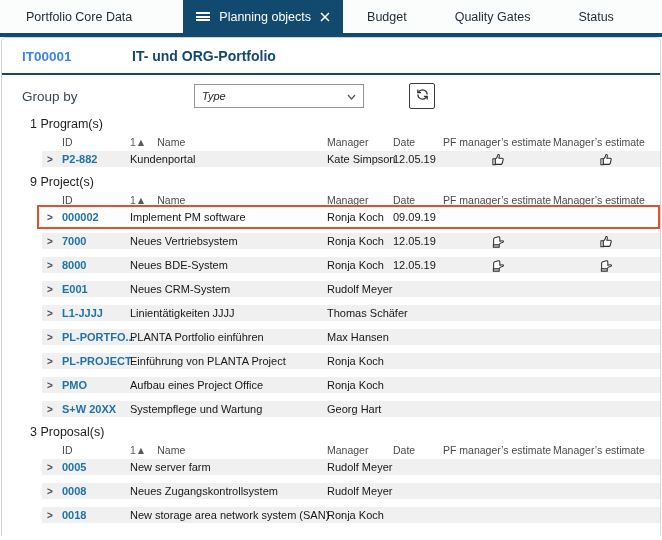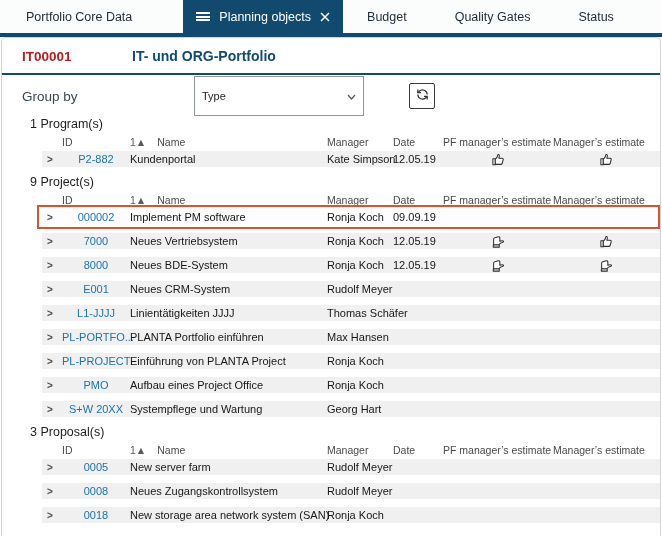--- a/index.html
+++ b/index.html
@@ -15,48 +15,48 @@
   .tab .ticon { display:none; align-items:center; }
   .tab.active .ticon { display:inline-flex; }
   .tab-underline { height:4px; background:#114a6e; }
 
   
   .panel { margin:0 1px; border:1px solid #cfd4d8; border-bottom:none;
            border-radius:5px 5px 0 0; height:499px; background:#fff; }
 
   .pheader { display:flex; align-items:center; padding:10px 0 9px 20px;
              border-bottom:2px solid #114a6e; }
-  .pheader .pid    { width:110px; font-size:13.5px; font-weight:bold; color:#b91c1c; }
+  .pheader .pid    { width:110px; font-size:13.5px; font-weight:bold; color:#3b82f6; }
   .pheader .ptitle { font-size:14px; font-weight:bold; color:#114a6e; }
 
   .groupbar { display:flex; align-items:center; margin:8px 0 8px 20px; height:26px;gap:37px; }
   .glabel { width:135px; font-size:13.5px; color:#3c4652; }
-  .select { width:170px; height:40px; border:1px solid #919699; background:#fff;
+  .select { width:170px; height:24px; border:1px solid #919699; background:#fff;
             display:flex; align-items:center; justify-content:space-between;
-            padding:0 7px; font-size:11px; color:#1d1d1d; cursor:pointer; }
+            padding:0 7px; font-size:11px; color:#1d1d1d; cursor:pointer;font-style:italic; }
   .refresh { width:26px; height:26px; margin-left:8px; border:1.5px solid #3b3b3b;
              border-radius:2px; background:#fff; display:flex; align-items:center;
              justify-content:center; cursor:pointer; }
 
   
   .section { margin-bottom:1px; }
   .stitle { margin:0 0 3px 28px; font-size:12.5px; line-height:15px; color:#1d1d1d; }
   .grid { display:grid; grid-template-columns:20px 68px 197px 66px 50px 110px 1fr;
           align-items:center; margin-left:40px; }
   .hrow { height:13px; margin-bottom:3px; font-size:10.5px; color:#4a4a4a;
           white-space:nowrap; }
   .hname { display:flex; gap:11px; }
   .hsort { color:#5a5a5a; }
   .row { height:16px; margin-bottom:8px; background:#f0f0f0; font-size:11px;
          color:#161616; white-space:nowrap; cursor:pointer; }
   .row.selected { background:#fdfdfd; position:relative; }
   .row.selected::after { content:""; position:absolute; left:-5px; right:0;
          top:-4px; bottom:-4px; border:2px solid #e0512e; pointer-events:none; }
   .chev { font-size:10px; font-weight:bold; color:#4e4e4e; padding-left:5px; }
-  .rid  { color:#1d72aa; font-weight:normal;text-align:center; }
+  .rid  { color:#1d72aa; font-weight:bold; }
   .cell-est { display:flex; justify-content:center; align-items:center; }
   .hbar { display:block; width:14px; height:2px; background:#fff; margin:1.5px 0; }
 </style>
 </head>
 <body>
 
 <div class="tabbar">
     <div class="tab">
 
     <span>Portfolio Core Data</span>

